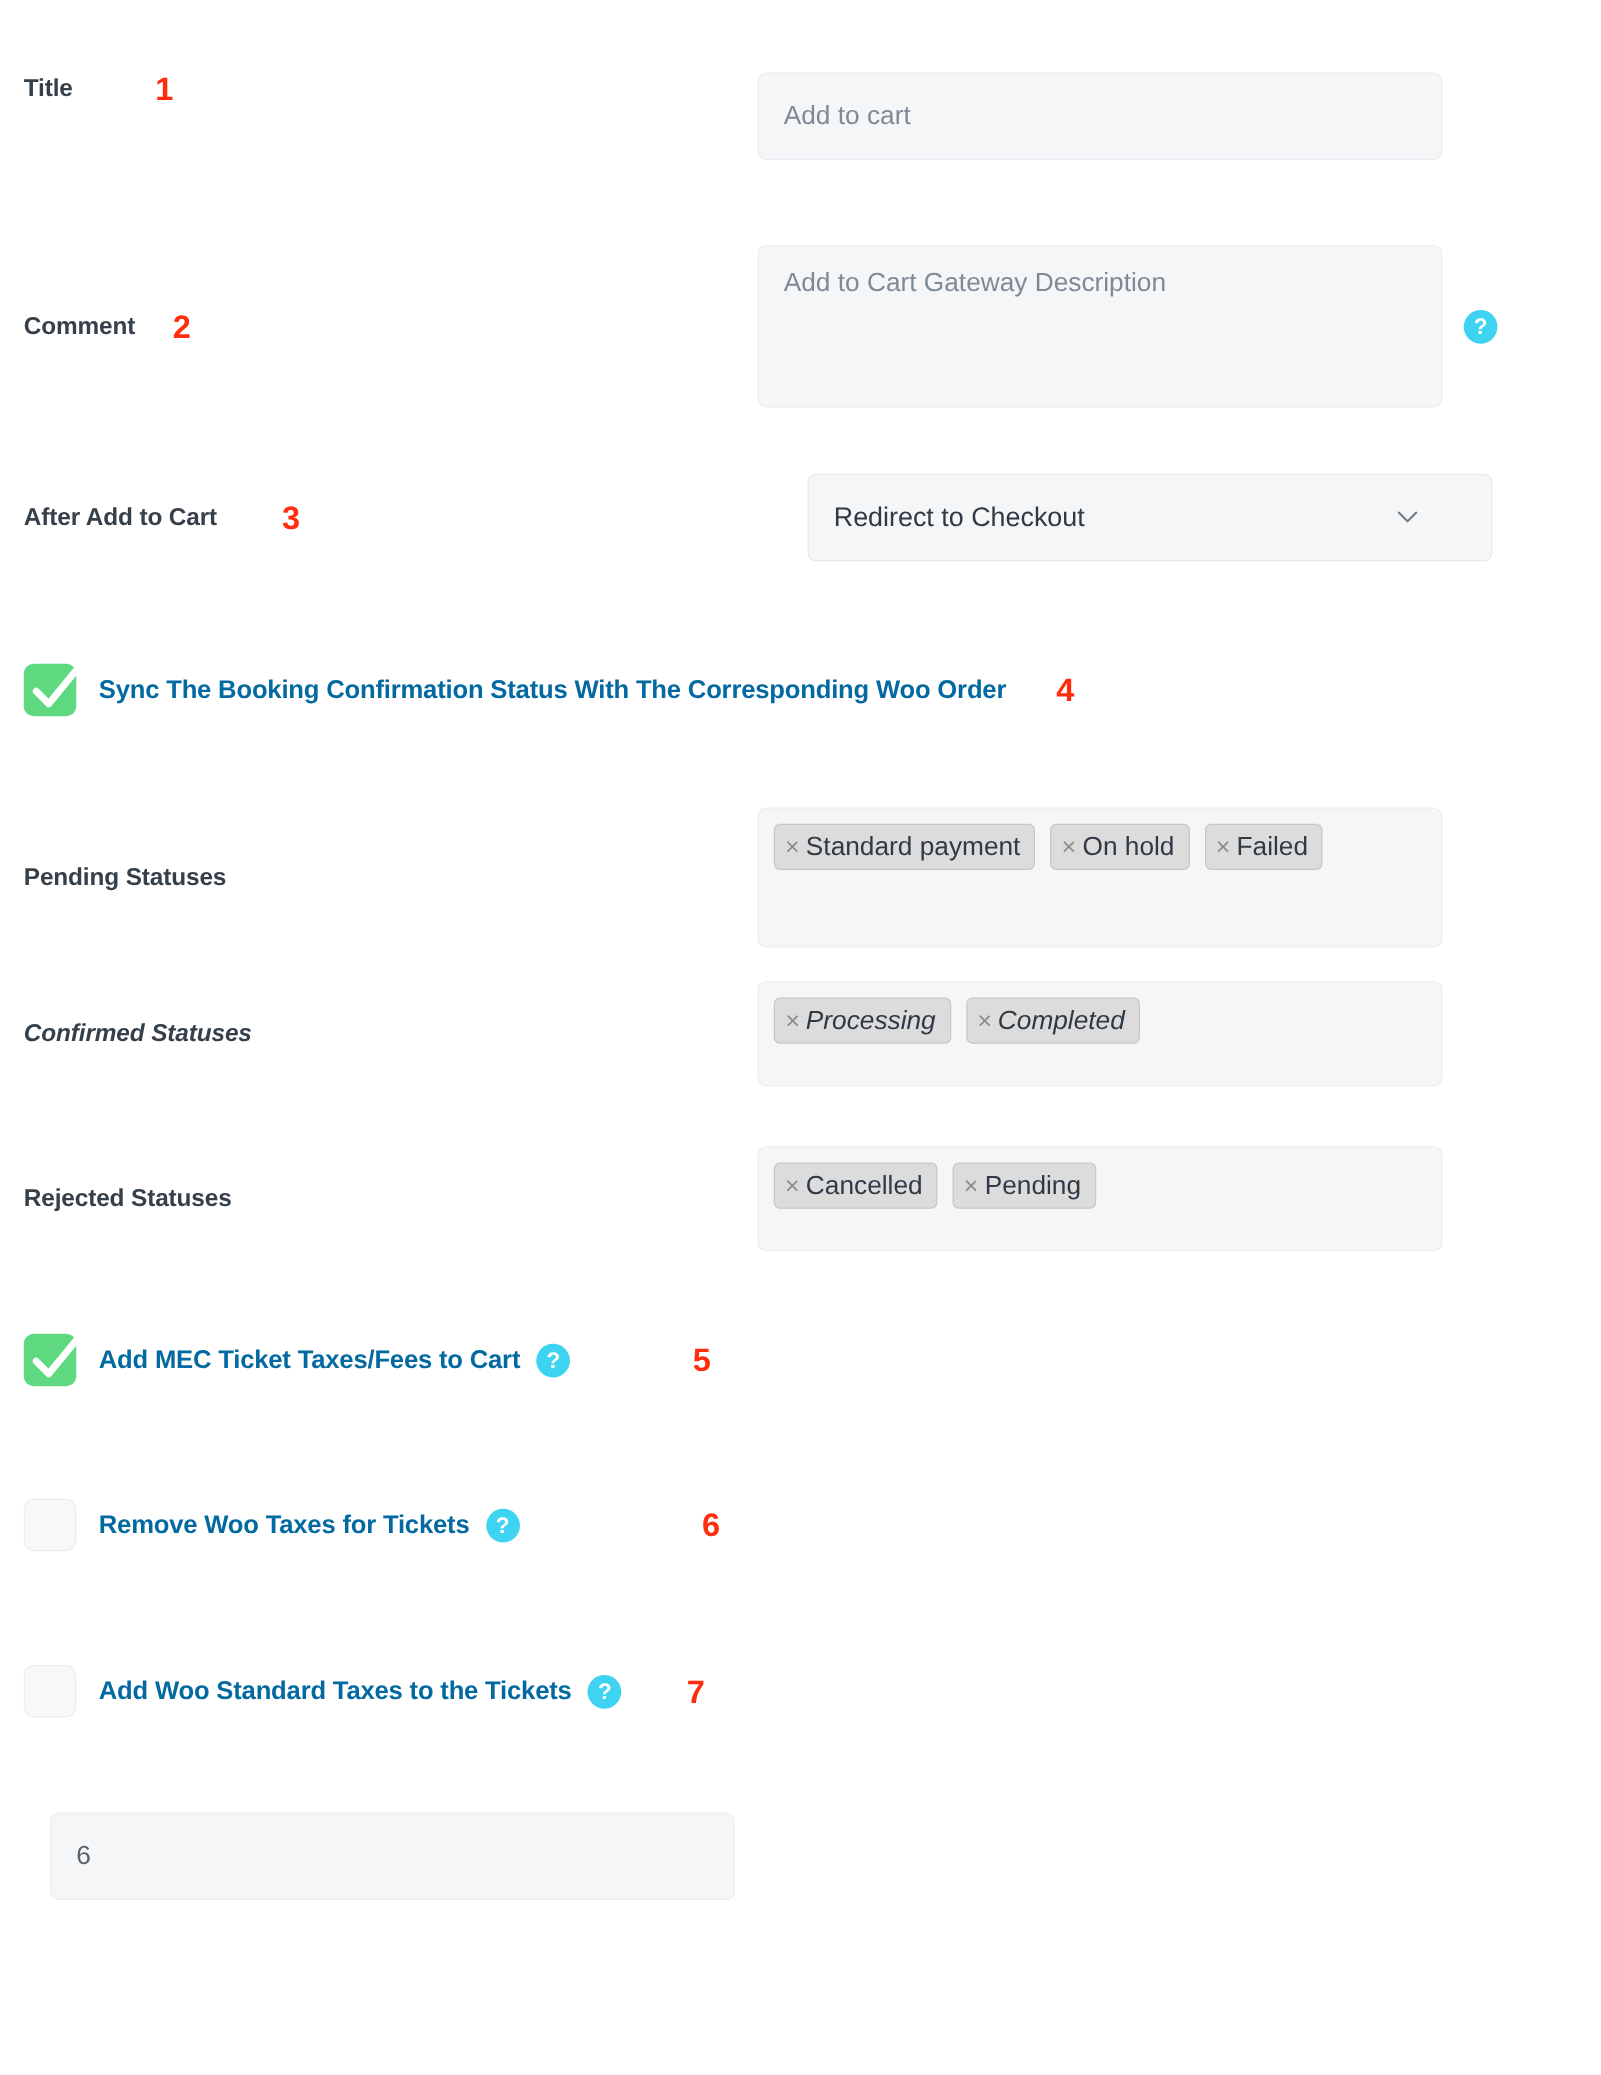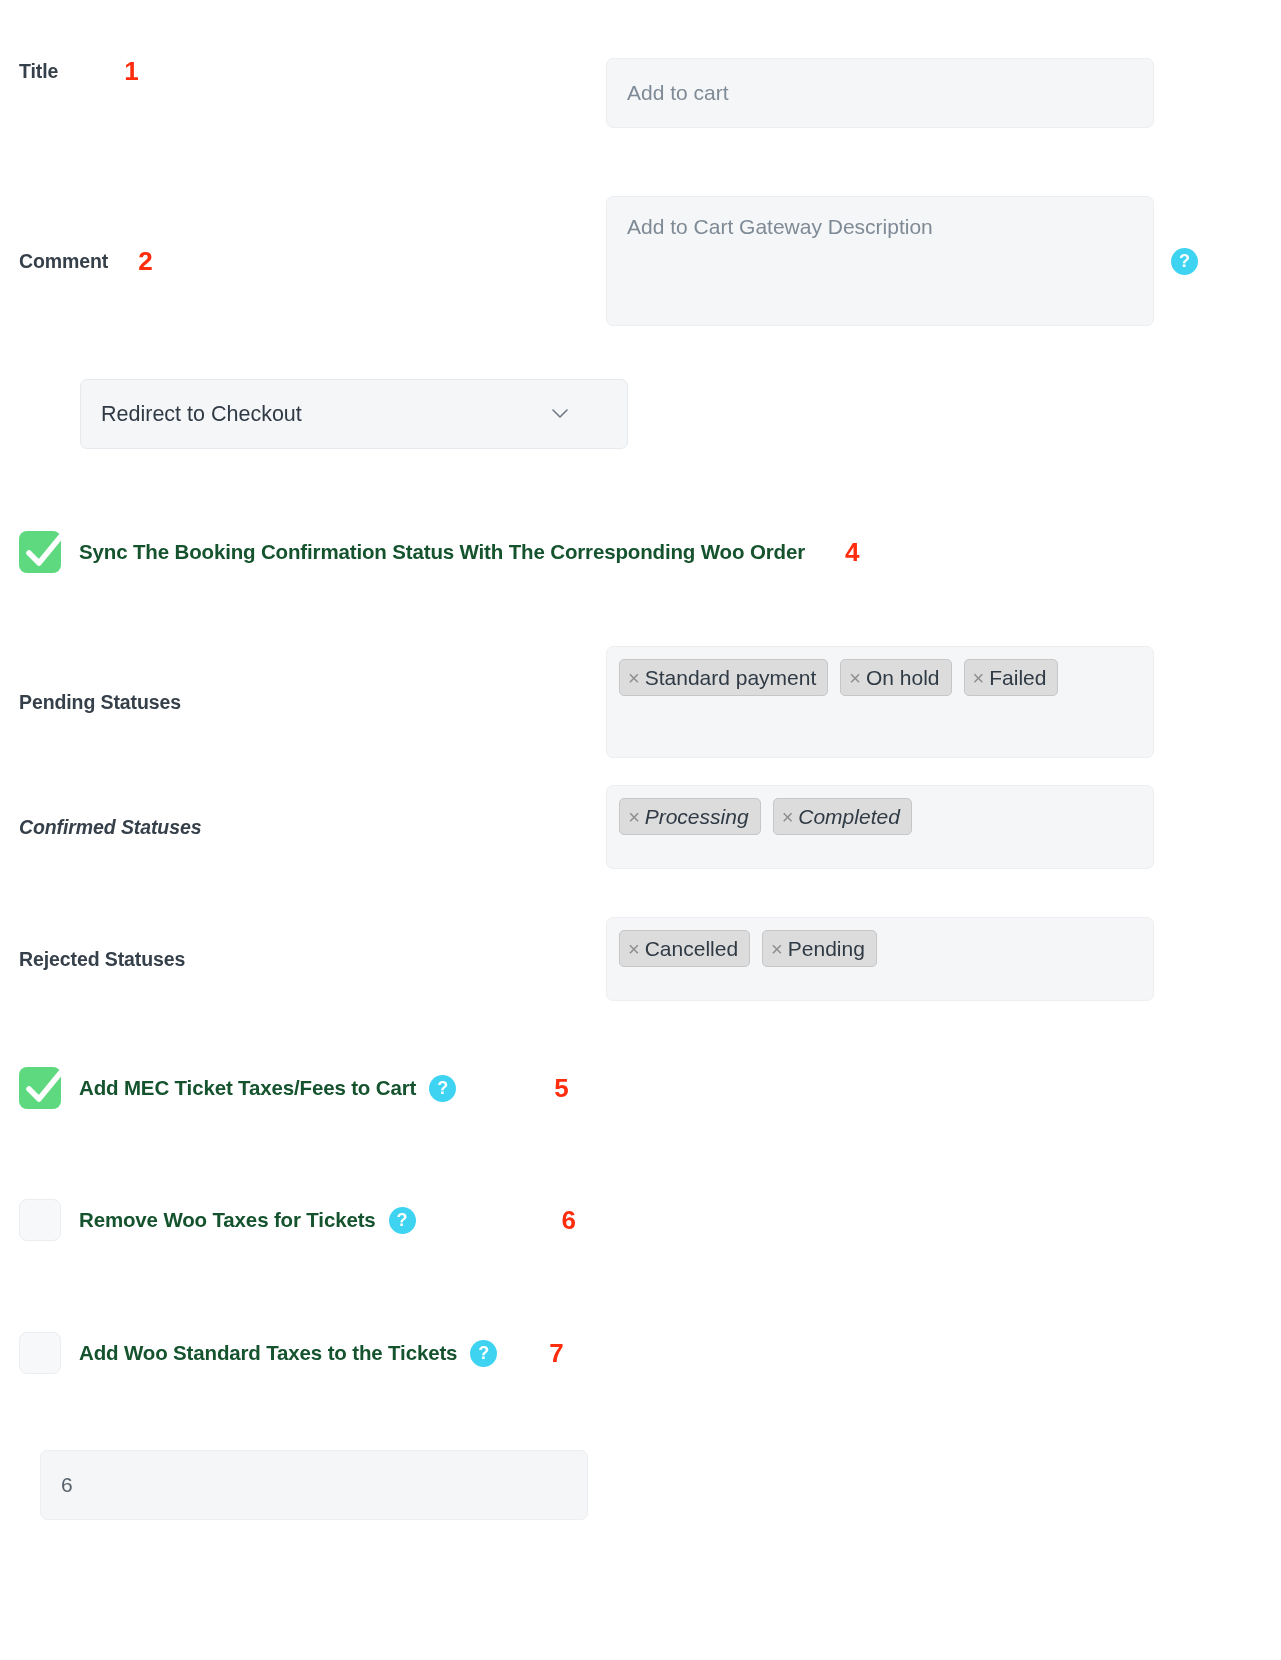--- a/index.html
+++ b/index.html
@@ -167,21 +167,21 @@
     position: absolute;
     left: 0;
     top: -4px;
     width: 50px;
     height: 50px;
   }
   .check-label {
     margin-left: 18px;
     font-size: 20.5px;
     font-weight: 700;
-    color: #14532d;
+    color: #0369a1;
     letter-spacing: -0.15px;
     white-space: nowrap;
   }
   .check-help { margin-left: 13px; }
 
   
   .tagbox {
     width: 548px;
     background: #f5f6f8;
     border: 1px solid #eceef1;
@@ -235,20 +235,24 @@
       <span class="label-text">Comment</span>
       <span class="marker" style="margin-left:30px;">2</span>
     </div>
     <div class="field-cell" style="align-items:center;height:130px;">
       <div class="textarea">Add to Cart Gateway Description</div>
       <span class="help-icon" style="margin-left:17px;">?</span>
     </div>
   </div>
 
   <div class="row" style="top:379px;">
+    <div class="label-cell" style="height:70px;">
+      <span class="label-text">After Add to Cart</span>
+      <span class="marker" style="margin-left:52px;">3</span>
+    </div>
     <div class="field-cell">
       <div class="select-wrap">
         <div class="select-box">Redirect to Checkout</div>
         <span class="chev">
           <svg viewBox="0 0 16 10" width="16" height="10" aria-hidden="true">
             <path d="M1 1 L8 8 L15 1" fill="none" stroke="#6f7a85" stroke-width="1.6" stroke-linecap="round" stroke-linejoin="round"></path>
           </svg>
         </span>
       </div>
     </div>

